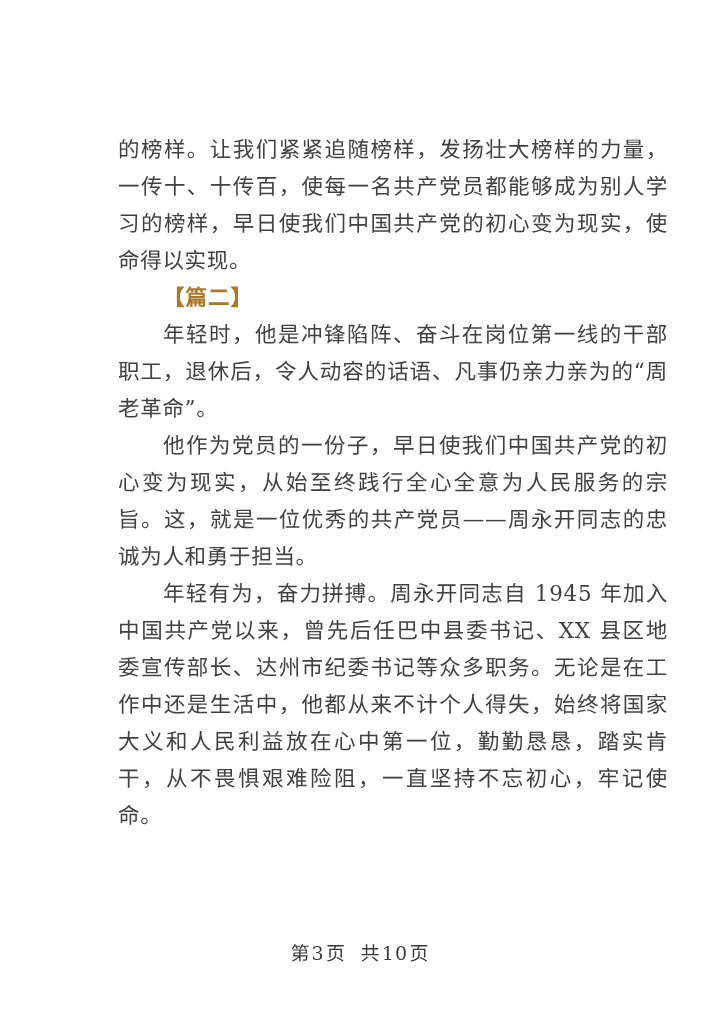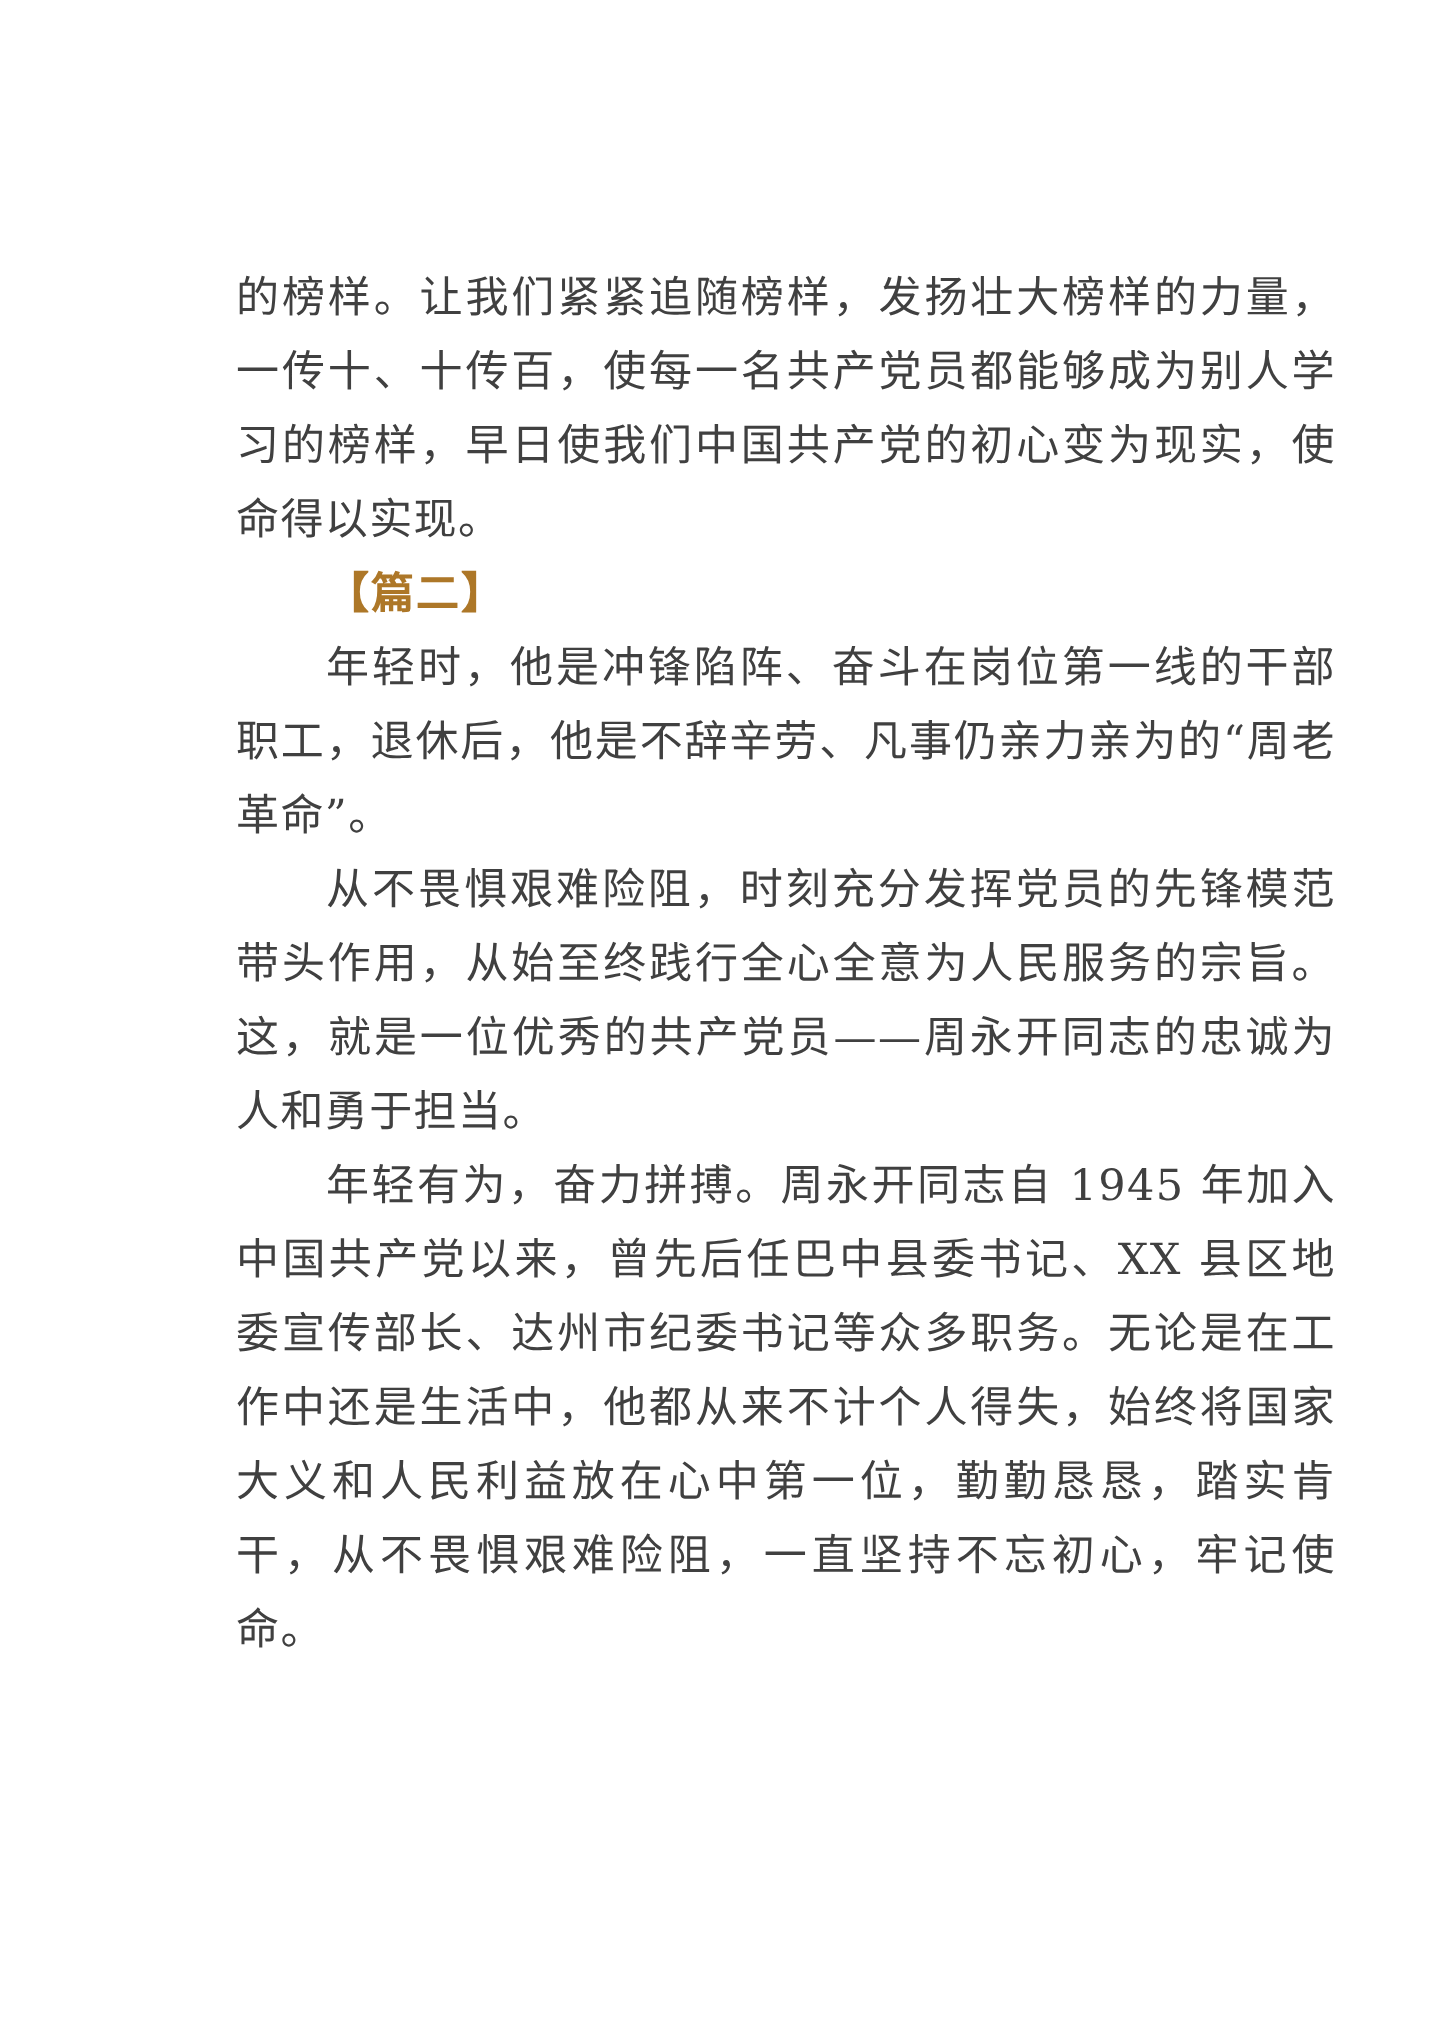--- a/index.html
+++ b/index.html
@@ -78,23 +78,26 @@
 <body>
 
 <div class="page">
 
   <div class="body-col scan">
 
     <p class="para scan">的榜样。让我们紧紧追随榜样，发扬壮大榜样的力量，一传十、十传百，使每一名共产党员都能够成为别人学习的榜样，早日使我们中国共产党的初心变为现实，使命得以实现。</p>
 
     <p class="para heading scan">【篇二】</p>
 
-    <p class="para indent scan">年轻时，他是冲锋陷阵、奋斗在岗位第一线的干部职工，退休后，他是不辞辛劳、凡事仍亲力亲为的“周老革命”。</p>
+    <p class="para indent scan">年轻时，他是冲锋陷阵、奋斗在岗位第一线的干部职工，退休后，令人动容的话语、凡事仍亲力亲为的“周老革命”。</p>
 
-    <p class="para indent scan">从不畏惧艰难险阻，时刻充分发挥党员的先锋模范带头作用，从始至终践行全心全意为人民服务的宗旨。这，就是一位优秀的共产党员——周永开同志的忠诚为人和勇于担当。</p>
+    <p class="para indent scan">他作为党员的一份子，早日使我们中国共产党的初心变为现实，从始至终践行全心全意为人民服务的宗旨。这，就是一位优秀的共产党员——周永开同志的忠诚为人和勇于担当。</p>
 
 
     <p class="para indent scan">年轻有为，奋力拼搏。周永开同志自 1945 年加入中国共产党以来，曾先后任巴中县委书记、XX 县区地委宣传部长、达州市纪委书记等众多职务。无论是在工作中还是生活中，他都从来不计个人得失，始终将国家大义和人民利益放在心中第一位，勤勤恳恳，踏实肯干，从不畏惧艰难险阻，一直坚持不忘初心，牢记使命。</p>
 
   </div>
 
+  <div class="page-footer scan">
+    <span>第</span><span class="num">3</span><span>页</span>&nbsp;&nbsp;<span>共</span><span class="num">10</span><span>页</span>
+  </div>
 
 </div>
 
 </body></html>

